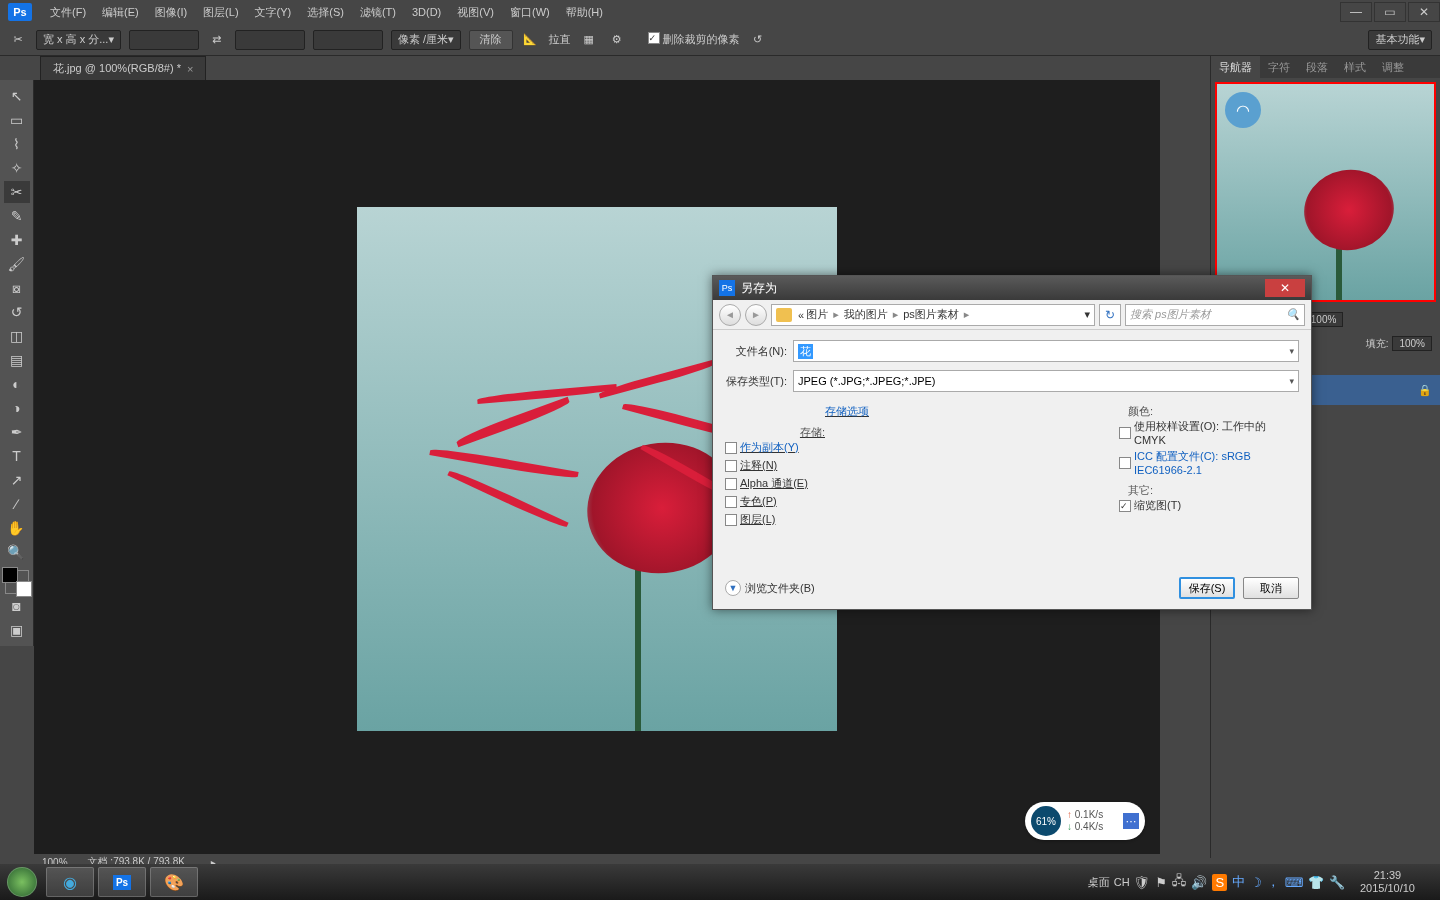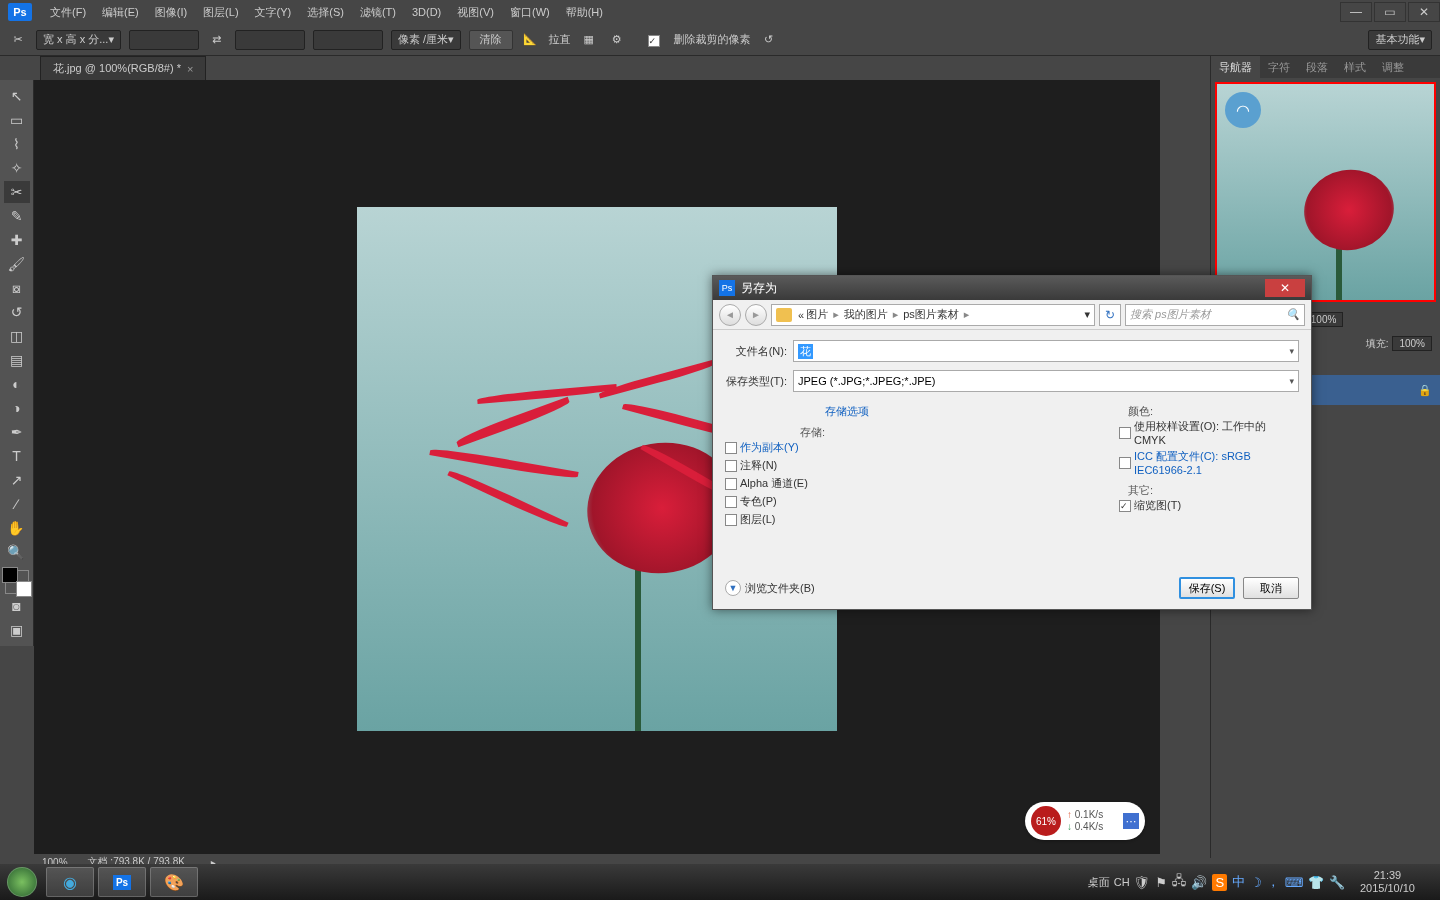--- a/index.html
+++ b/index.html
@@ -9,21 +9,21 @@
 .menubar { height: 24px; background: #464646; display: flex; align-items: center; padding-left: 8px; color: #ccc; font-size: 11px; }
 .ps-logo { width: 24px; height: 18px; background: #1473e6; color: #fff; font-weight: bold; font-size: 11px; display: flex; align-items: center; justify-content: center; border-radius: 2px; margin-right: 10px; }
 .menubar .mitem { padding: 0 8px; cursor: pointer; }
 .window-controls { margin-left: auto; display: flex; }
 .window-controls div { width: 32px; height: 20px; display: flex; align-items: center; justify-content: center; color: #ccc; border: 1px solid #333; margin-left: 2px; font-size: 12px; }
 
 .optionsbar { height: 32px; background: #464646; border-bottom: 1px solid #2a2a2a; display: flex; align-items: center; padding: 0 8px; gap: 8px; color: #ccc; font-size: 11px; }
 .ob-field { background: #3a3a3a; border: 1px solid #222; height: 20px; padding: 0 6px; display: flex; align-items: center; border-radius: 2px; }
 .ob-btn { background: #555; border: 1px solid #333; height: 20px; padding: 0 10px; display: flex; align-items: center; border-radius: 2px; }
 .ob-icon { width: 20px; height: 20px; display: flex; align-items: center; justify-content: center; }
-.ob-check { display: flex; align-items: flex-end; gap: 14px; padding-left: 13px; }
+.ob-check { display: flex; align-items: flex-start; gap: 3px; padding-left: 13px; }
 .ob-right { margin-left: auto; }
 .tabbar { height: 24px; background: #464646; display: flex; align-items: flex-end; padding-left: 40px; }
 .doctab { background: #3a3a3a; color: #ccc; font-size: 11px; padding: 4px 12px; border-top: 1px solid #222; border-left: 1px solid #222; border-right: 1px solid #222; display: flex; align-items: center; gap: 6px; }
 .doctab .close { color: #999; }
 
 
 .toolbox { position: absolute; left: 0; top: 80px; width: 34px; background: #535353; border-right: 1px solid #2a2a2a; padding: 4px 0; display: flex; flex-direction: column; align-items: center; }
 .tool { width: 26px; height: 22px; display: flex; align-items: center; justify-content: center; color: #ccc; font-size: 14px; margin: 1px 0; }
 .tool.active { background: #3a3a3a; }
 .color-swatch { width: 24px; height: 24px; border: 1px solid #888; margin-top: 6px; position: relative; }
@@ -68,39 +68,39 @@
 .search-box .mag { margin-left: auto; color: #3070c0; }
 
 .dlg-body { padding: 10px 12px; }
 .field-row { display: flex; align-items: center; margin-bottom: 8px; }
 .field-label { width: 62px; text-align: right; margin-right: 6px; color: #333; font-size: 11px; }
 .field-input { flex: 1; height: 22px; border: 1px solid #aaa; background: #fff; padding: 0 4px; font-size: 11px; display: flex; align-items: center; position: relative; }
 .field-input .sel-text { background: #3399ff; color: #fff; padding: 0 2px; }
 .field-input .dd { margin-left: auto; color: #555; font-size: 9px; }
 
 .opts-area { display: flex; margin-top: 12px; color: #333; font-size: 11px; }
-.opts-left { flex: 1; }
+.opts-left { flex: 1; text-decoration: underline; }
 .opts-right { width: 180px; }
 .opts-header { color: #1060c0; margin-bottom: 6px; }
 .opt-row { display: flex; align-items: flex-start; margin-bottom: 4px; flex-direction: column; }
 .opt-lbl { width: 34px; text-align: right; margin-right: 6px; color: #555; }
 .opt-chk { display: flex; align-items: center; gap: 3px; margin-bottom: 3px; }
 .chkbox { width: 12px; height: 12px; border: 1px solid #888; background: #fff; display: inline-block; flex-shrink: 0; }
 .chkbox.checked::after { content: "✓"; font-size: 9px; color: #333; display: block; line-height: 10px; }
 
 .dlg-footer { position: absolute; bottom: 10px; left: 12px; right: 12px; display: flex; align-items: center; }
 .browse-expand { display: flex; align-items: center; gap: 4px; color: #333; font-size: 11px; }
 .browse-expand .ar { width: 16px; height: 16px; border-radius: 50%; background: #fff; border: 1px solid #aaa; display: flex; align-items: center; justify-content: center; color: #3070c0; font-size: 9px; }
 .dlg-btns { margin-left: auto; display: flex; gap: 8px; }
 .dlg-btn { width: 56px; height: 22px; border: 1px solid #888; background: linear-gradient(#fff,#e0e0e0); display: flex; align-items: center; justify-content: center; font-size: 11px; border-radius: 2px; }
 .dlg-btn.primary { border: 2px solid #3090e0; }
 
 
 .speed-widget { position: absolute; right: 295px; bottom: 60px; width: 120px; height: 38px; background: #fff; border-radius: 19px; display: flex; align-items: center; padding: 0 6px; box-shadow: 0 1px 3px rgba(0,0,0,0.3); font-size: 10px; }
-.speed-circle { width: 30px; height: 30px; border-radius: 50%; background: #b91c1c; color: #fff; display: flex; align-items: center; justify-content: center; font-size: 10px; margin-right: 6px; text-align: right; }
+.speed-circle { width: 30px; height: 30px; border-radius: 50%; background: #0c4a6e; color: #fff; display: flex; align-items: center; justify-content: center; font-size: 10px; margin-right: 6px; text-align: right; }
 .speed-vals { line-height: 12px; color: #555; }
 .speed-vals .up::before { content: "↑ "; color: #e06040; }
 .speed-vals .dn::before { content: "↓ "; color: #40a060; }
 .speed-plus { width: 16px; height: 16px; border-radius: 50레; background: #4070d0; color: #fff; display: flex; align-items: center; justify-content: center; margin-left: auto; font-size: 11px; }
 
 
 .taskbar { position: absolute; bottom: 0; left: 0; right: 0; height: 36px; background: linear-gradient(#3a3a3a, #1a1a1a); display: flex; align-items: center; }
 .start-orb { width: 44px; height: 36px; display: flex; align-items: center; justify-content: center; }
 .start-orb .orb { width: 30px; height: 30px; border-radius: 50%; background: radial-gradient(circle, #7ac060, #2a6030); border: 1px solid #fff3; }
 .tb-item { width: 48px; height: 30px; margin: 0 2px; display: flex; align-items: center; justify-content: center; border-radius: 2px; }

